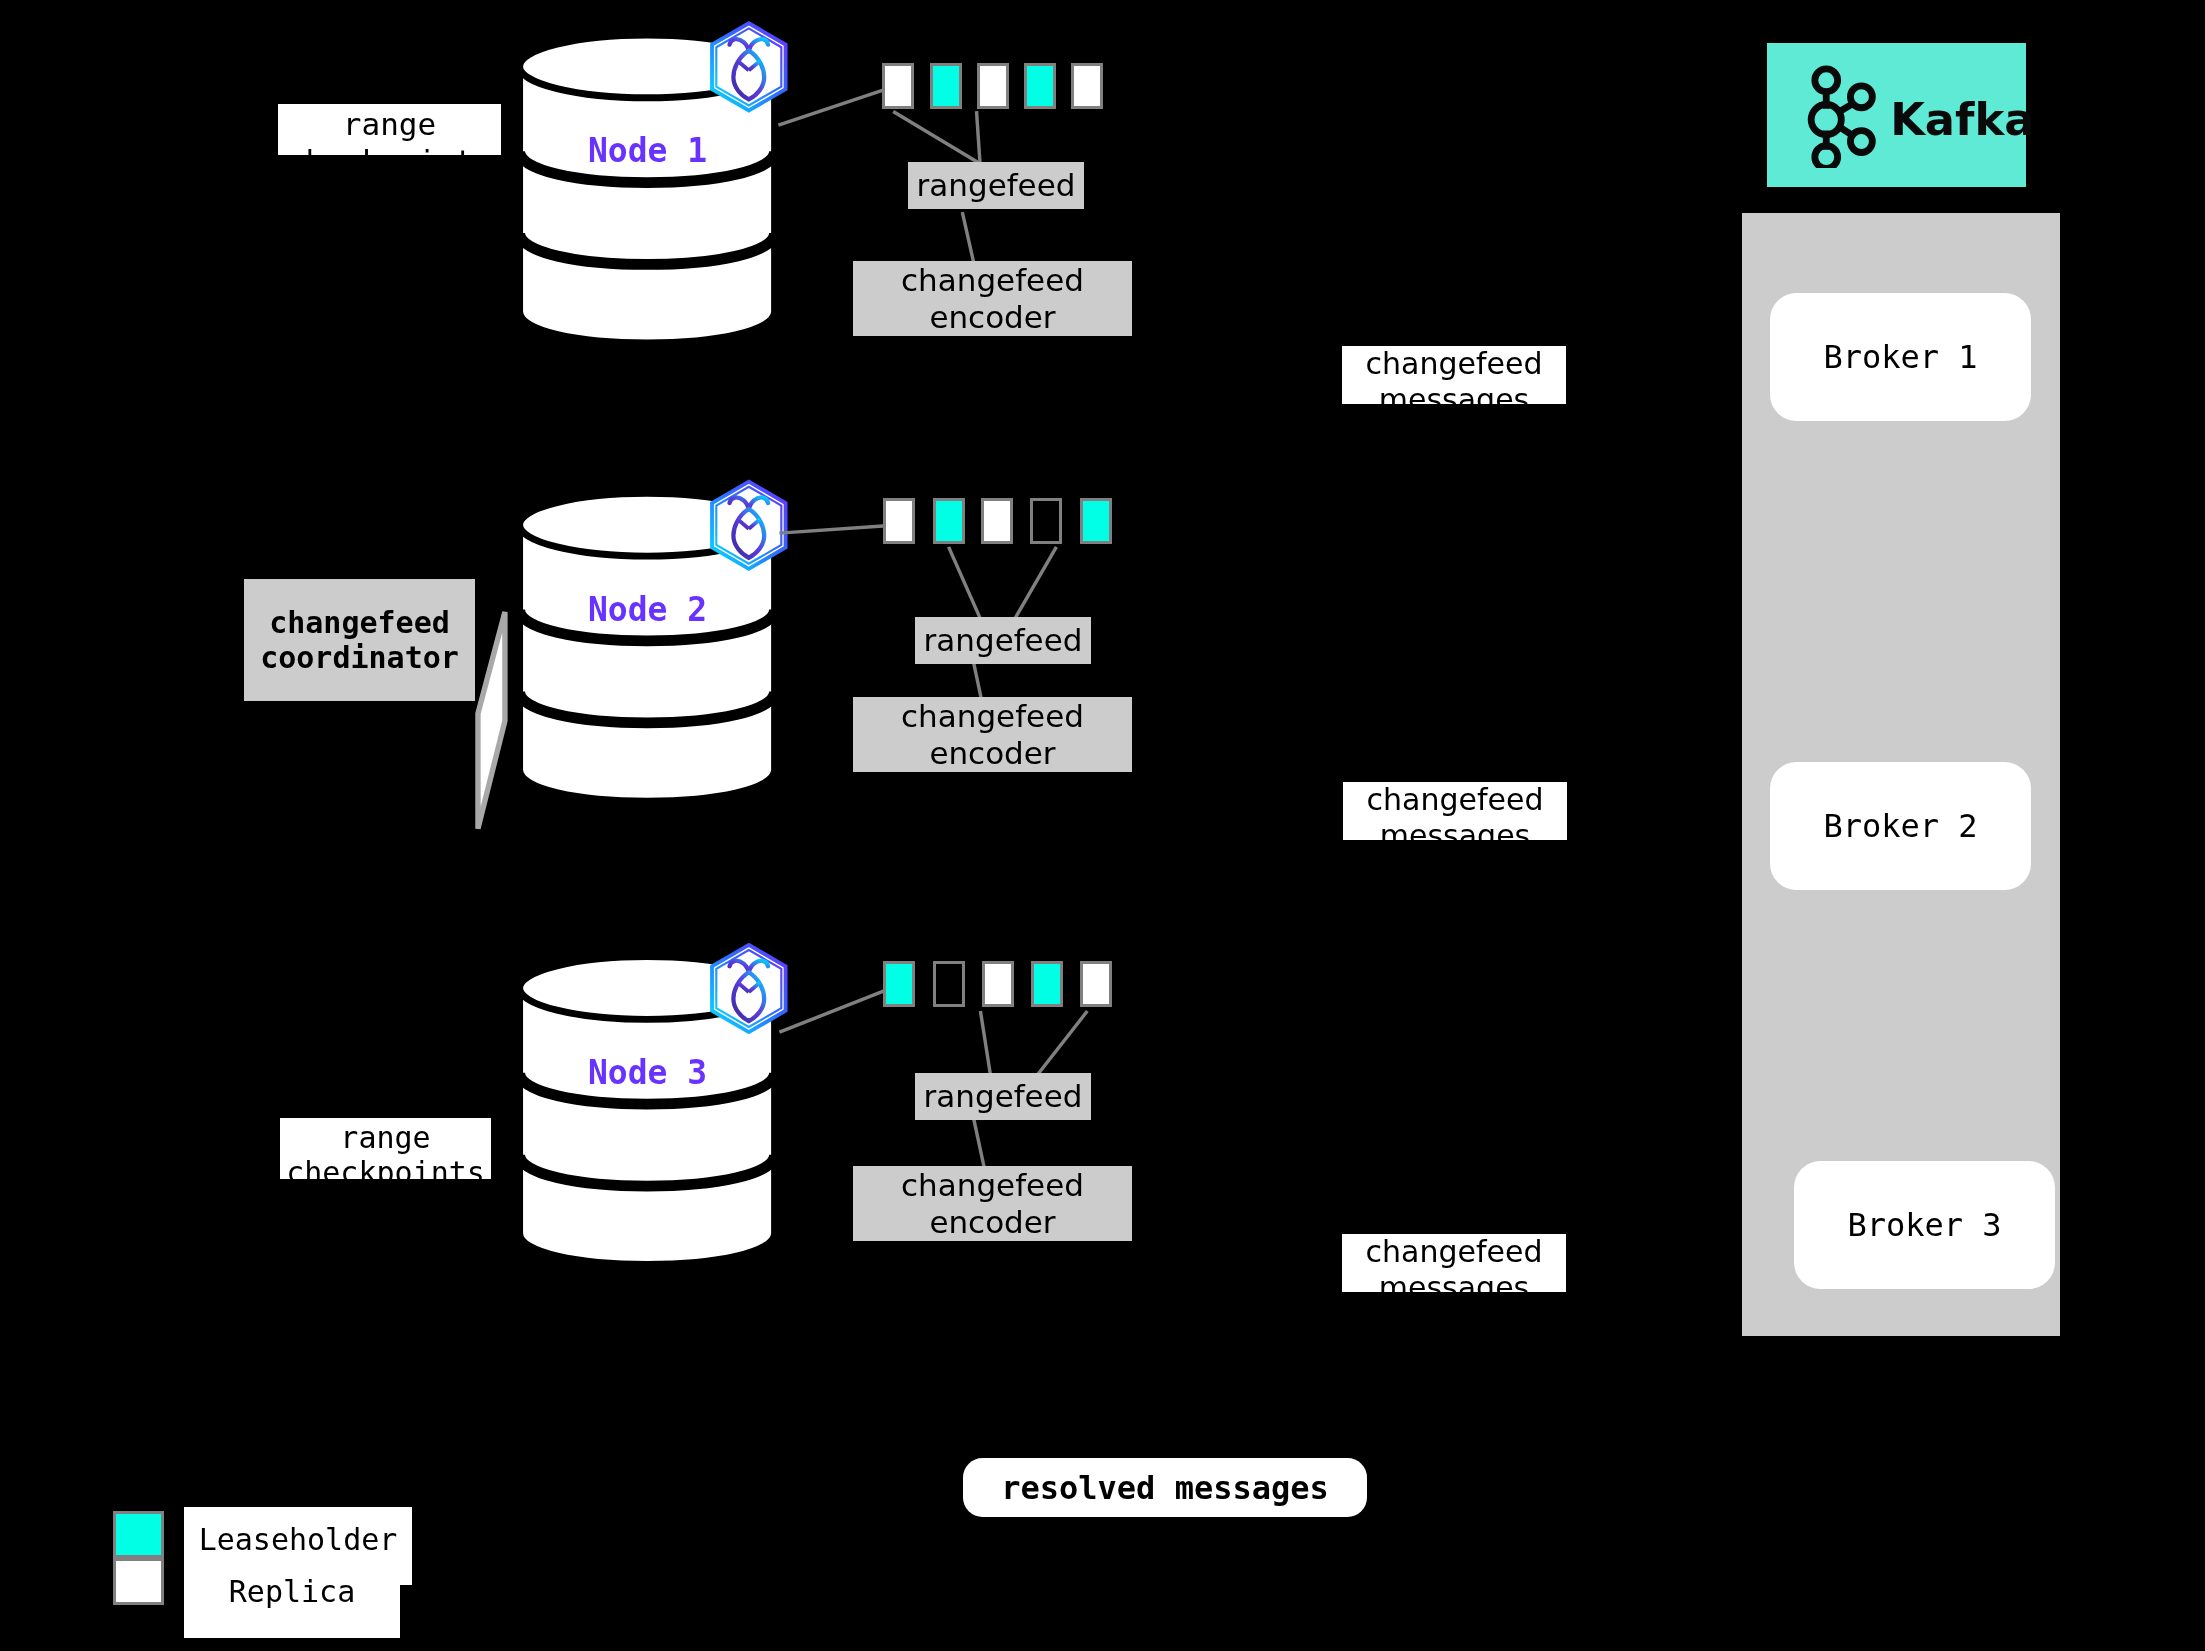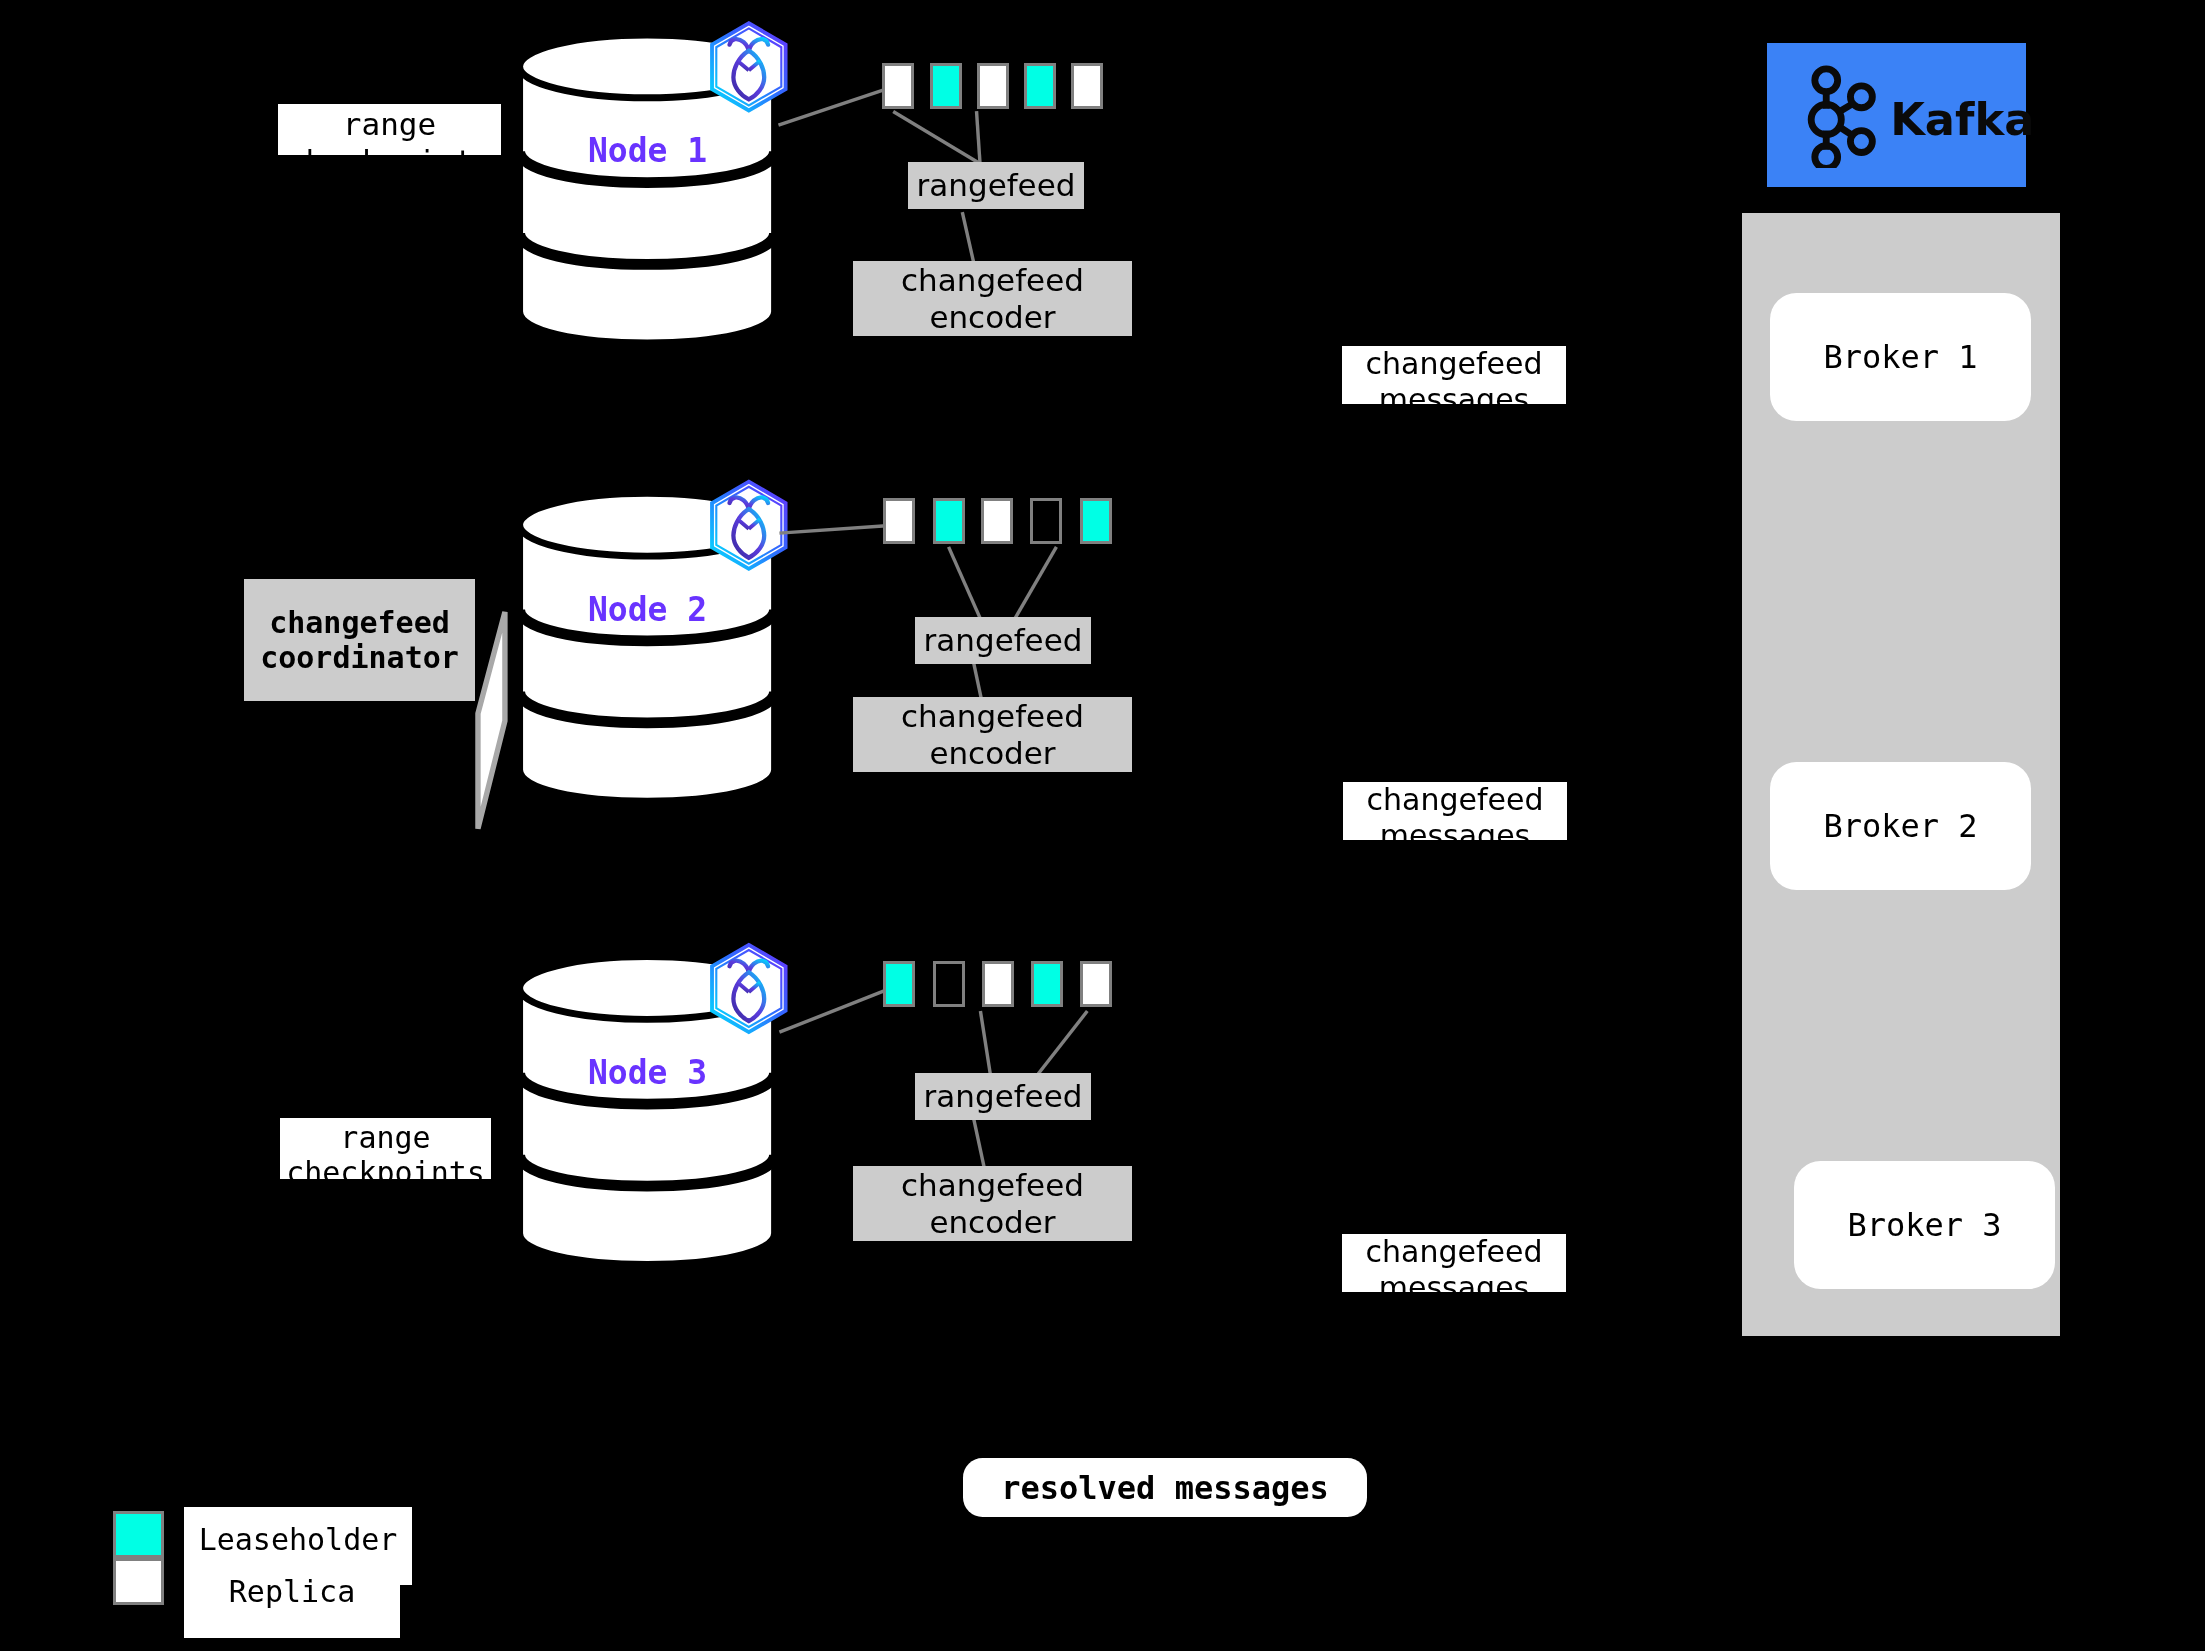--- a/index.html
+++ b/index.html
@@ -73,21 +73,21 @@
   .range-leader    { background: #00ffe5; }
   .range-empty     { background: transparent; }
 
   
   .kafka-panel {
     position: absolute;
     background: #cccccc;
   }
   .kafka-logo-box {
     position: absolute;
-    background: #3b82f6;
+    background: #5eead4;
     display: flex;
     align-items: center;
     justify-content: center;
   }
   .broker {
     position: absolute;
     background: #ffffff;
     border-radius: 26.5px;
     display: flex;
     align-items: center;

